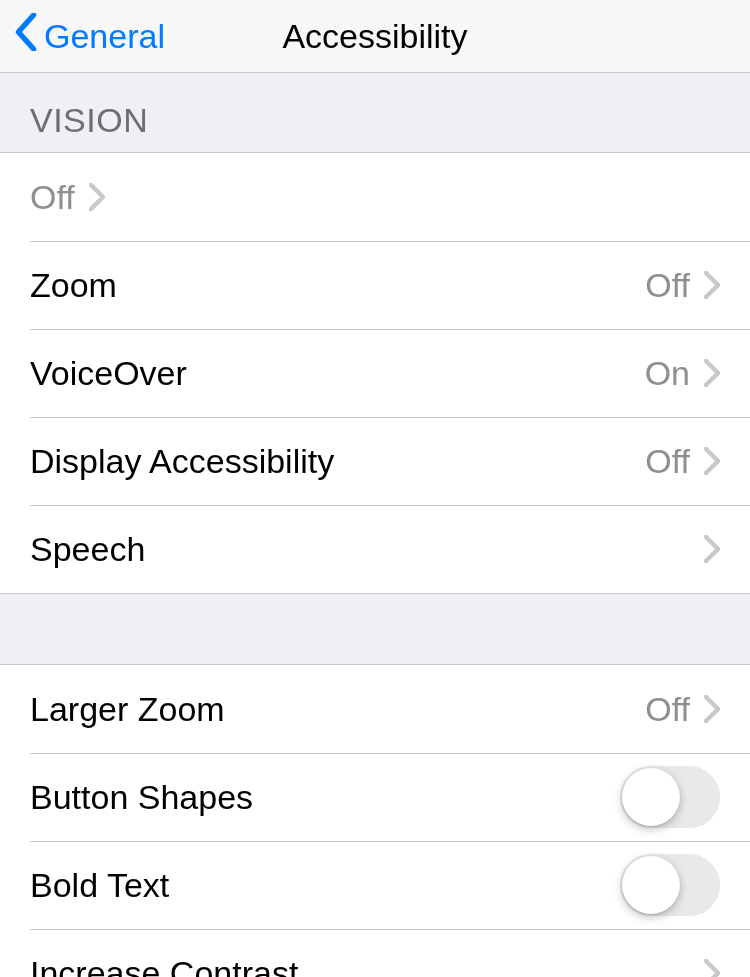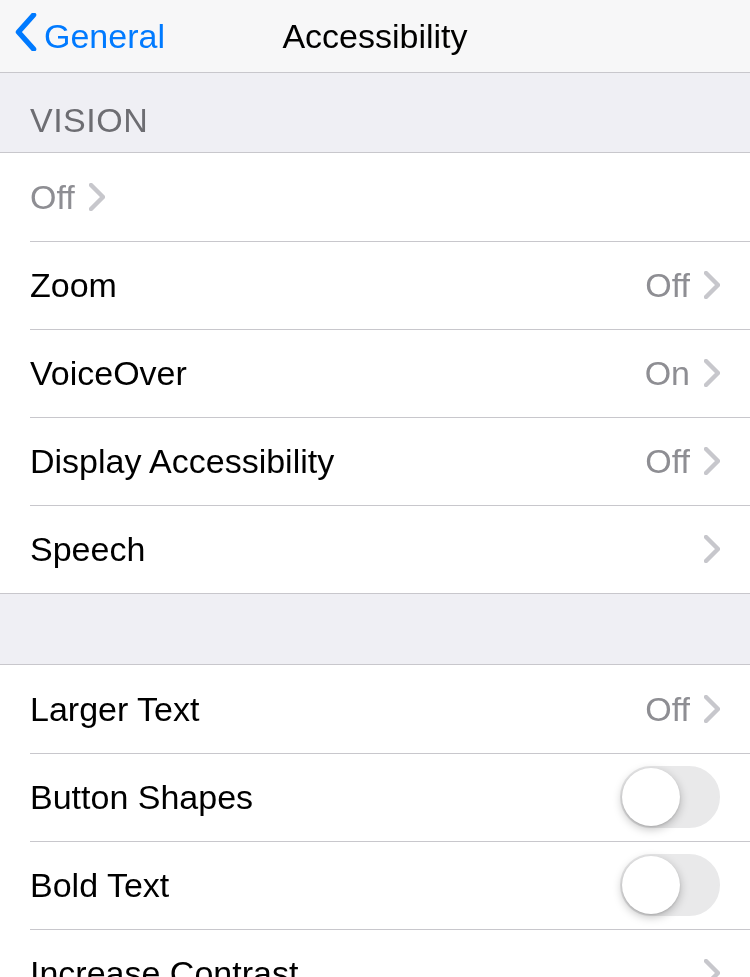--- a/index.html
+++ b/index.html
@@ -154,21 +154,21 @@
           <polyline points="1,1 7,7 1,13" fill="none" stroke="#c7c7cc" stroke-width="2.2" stroke-linecap="round" stroke-linejoin="round"></polyline>
         </svg>
     </span>
   </div>
 </div>
 
 <div class="gap"></div>
 
 <div class="list">
   <div class="row">
-    <div class="row-label">Larger Text</div>
+    <div class="row-label">Larger Zoom</div>
     <div class="row-value">Off</div>
     <span class="chevron">
       <svg width="16" height="28" viewBox="0 0 8 14">
           <polyline points="1,1 7,7 1,13" fill="none" stroke="#c7c7cc" stroke-width="2.2" stroke-linecap="round" stroke-linejoin="round"></polyline>
         </svg>
     </span>
   </div>
   <div class="row">
     <div class="row-label">Button Shapes</div>
     <div class="switch">

